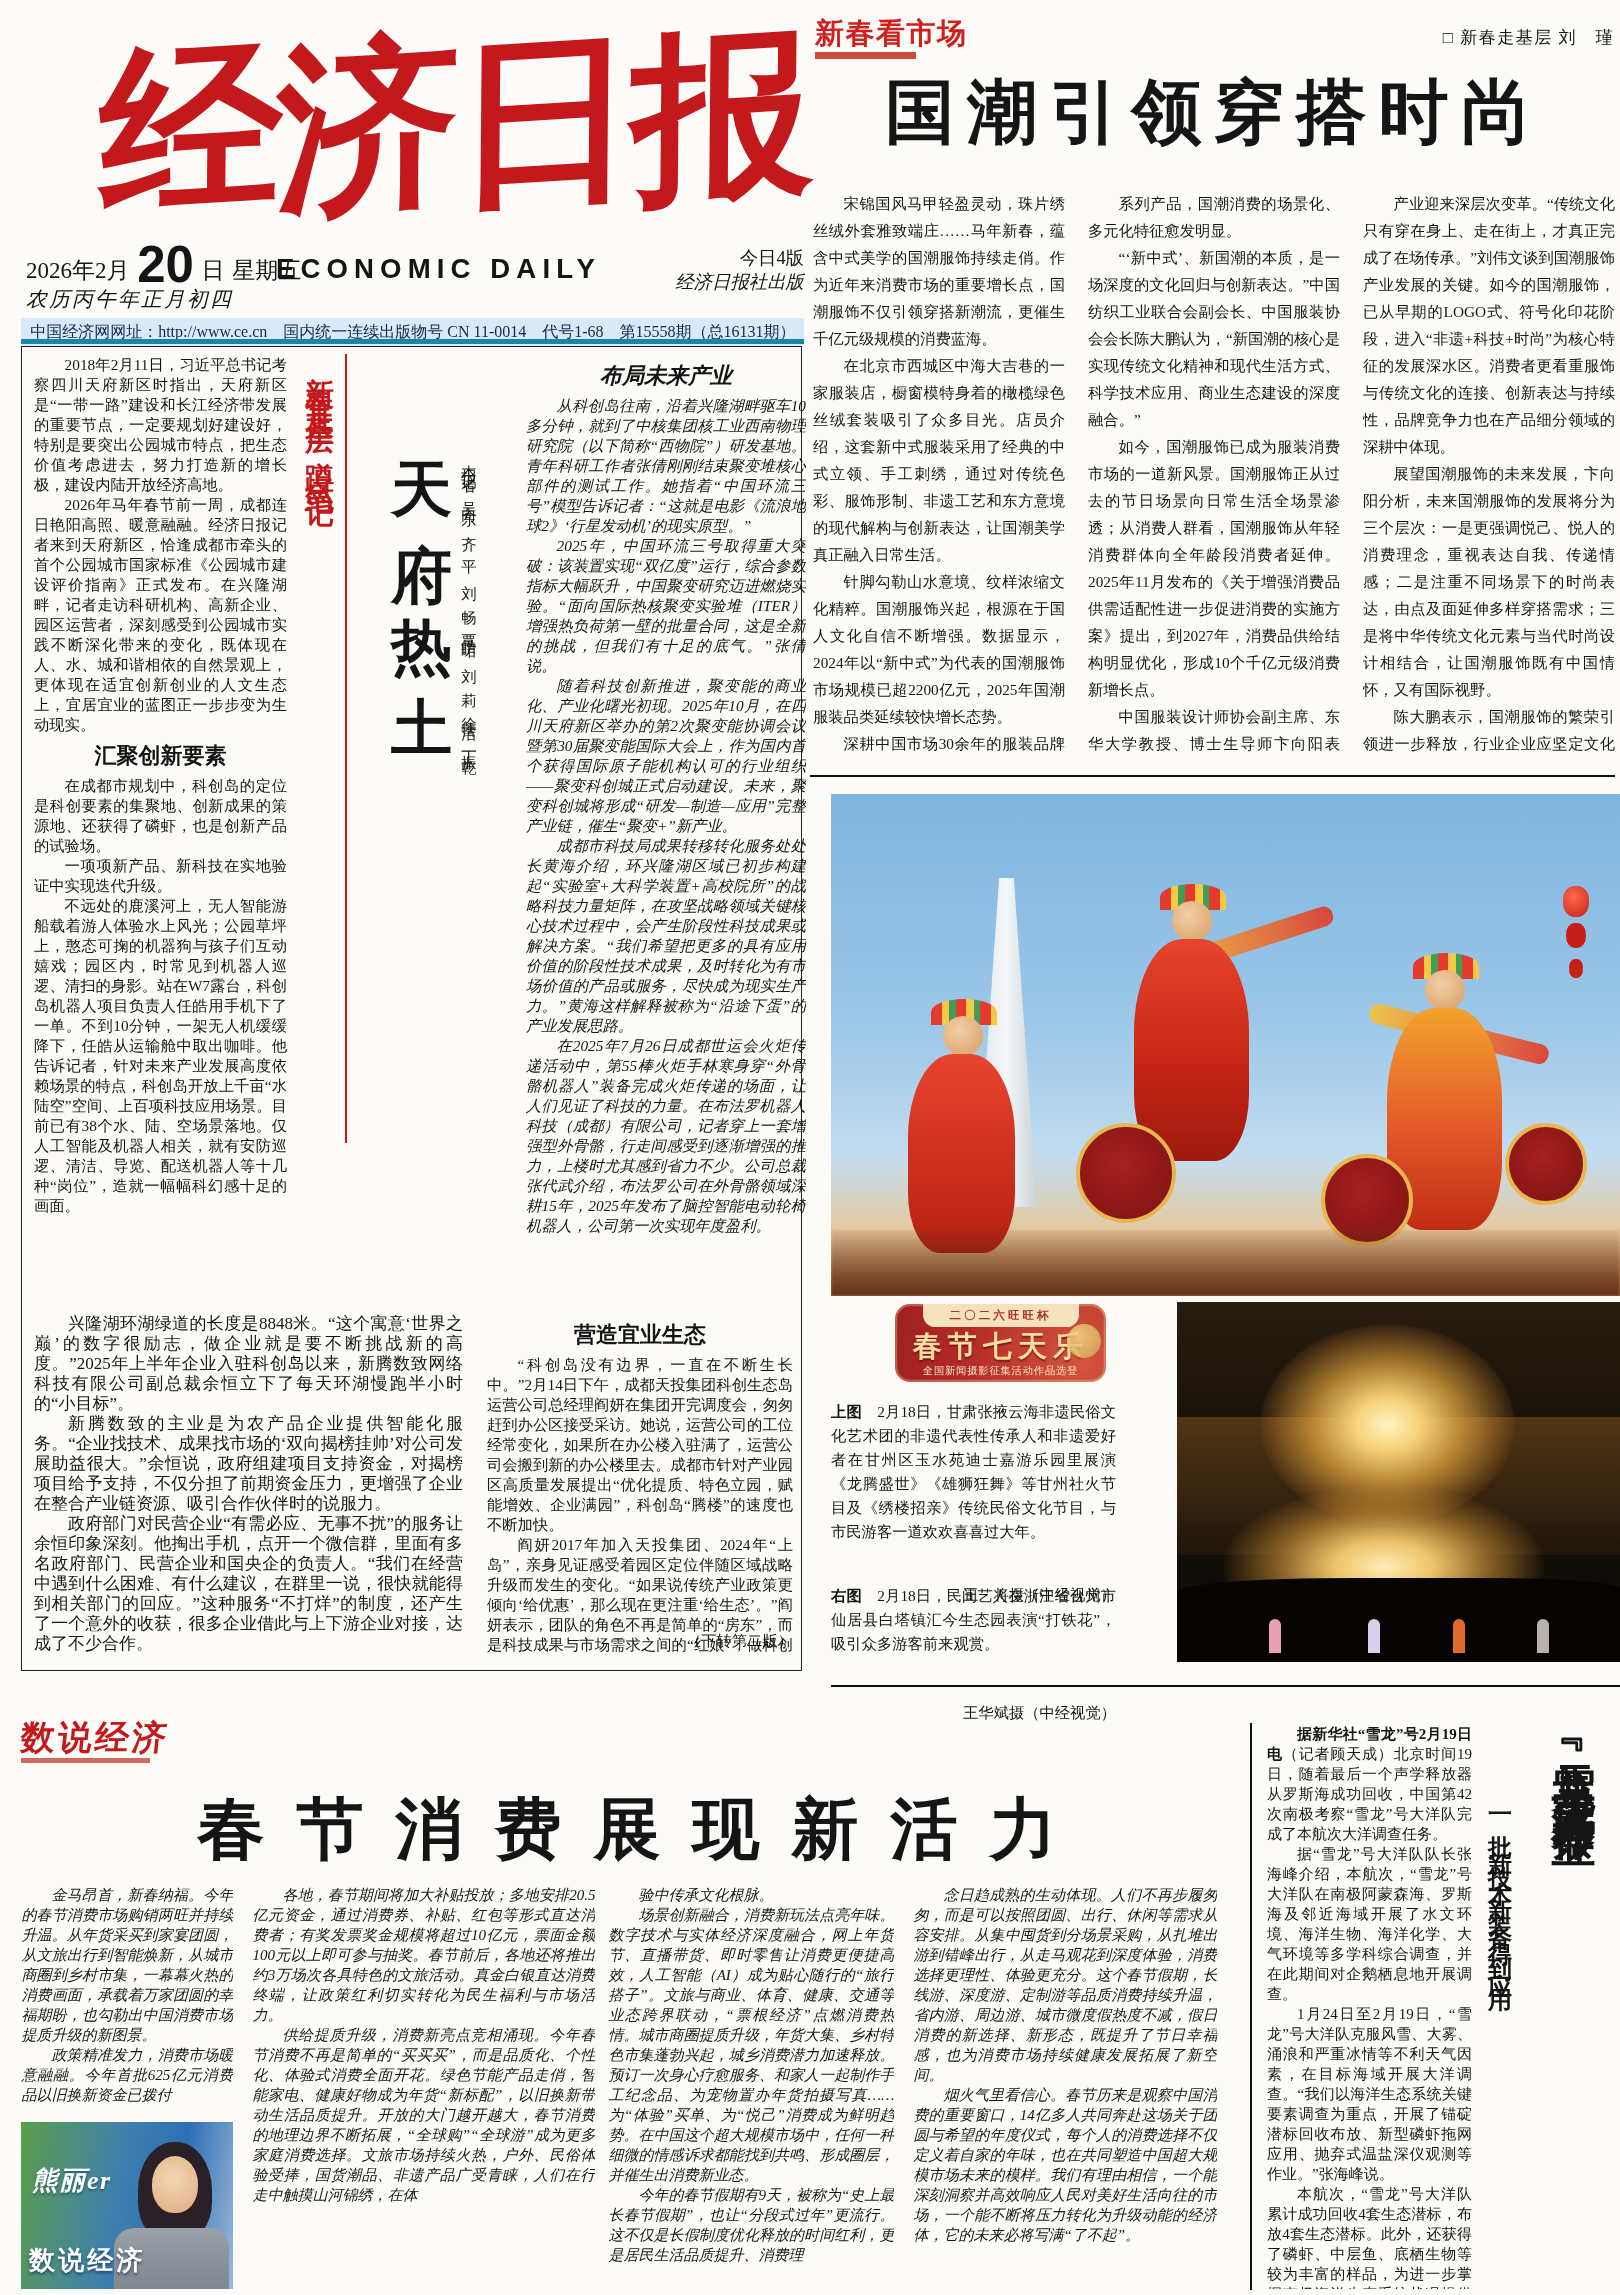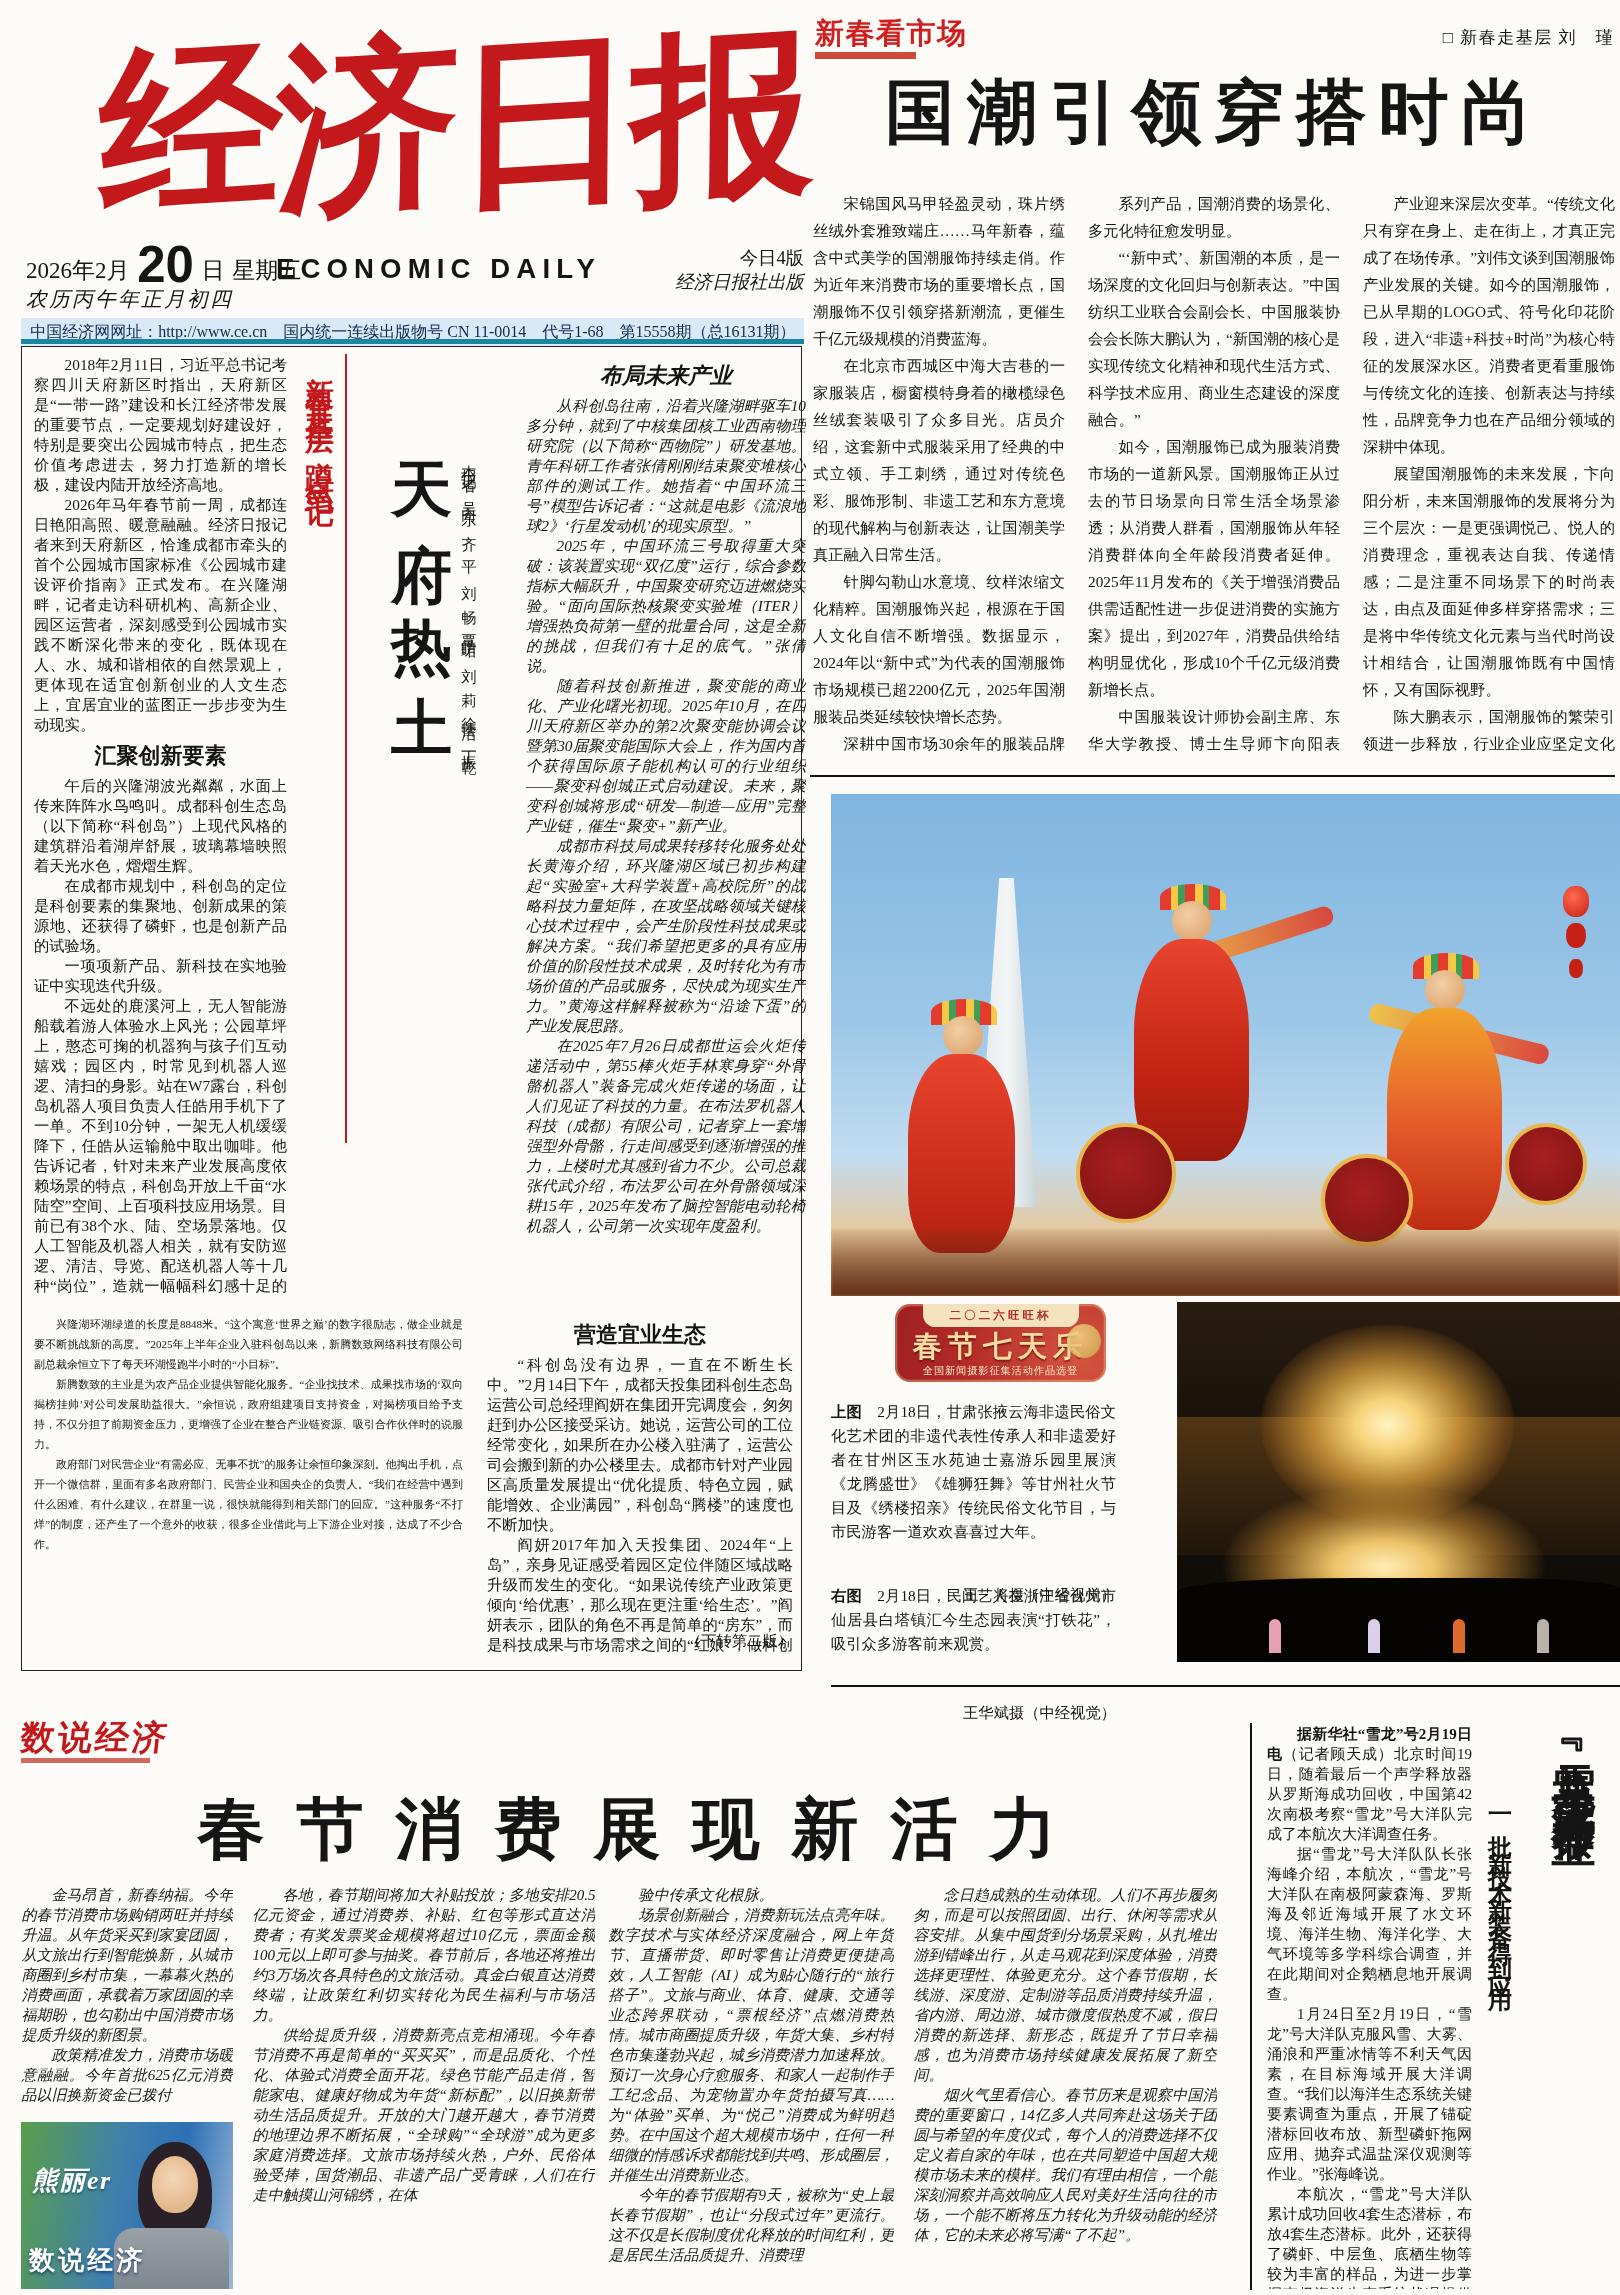--- a/index.html
+++ b/index.html
@@ -43,21 +43,21 @@
   }
   .top-cols{left:813px;top:190px;width:802px;height:573px;display:flex;gap:23px;}
   .top-cols .col{flex:1;overflow:hidden;font-size:15.3px;line-height:27px;text-align:justify;}
   .para{margin:0;text-indent:2em;}
   .rule-h{background:#111;}
   .top-article-rule{left:810px;top:775px;width:805px;height:2.3px;}
   
   .tianfu-box{left:21.4px;top:346px;width:781px;height:1325px;border:1.5px solid #222;box-sizing:border-box;}
   .tf-cola{left:34px;top:355px;width:253px;height:940px;overflow:hidden;font-size:15.3px;line-height:20px;text-align:justify;}
   .tf-colb{left:526px;top:355px;width:280px;height:940px;overflow:hidden;font-size:15.3px;line-height:20px;text-align:justify;font-style:italic;}
-  .tf-colc{left:34px;top:1314px;width:429px;height:343px;overflow:hidden;font-size:11px;line-height:20px;text-align:justify;}
+  .tf-colc{left:34px;top:1314px;width:429px;height:343px;overflow:hidden;font-size:17px;line-height:20px;text-align:justify;}
   .tf-cold{left:487px;top:1314px;width:306px;height:343px;overflow:hidden;font-size:15.3px;line-height:20px;text-align:justify;}
   .subhead{text-align:center;font-weight:bold;font-size:22px;margin:10.7px 0;text-indent:0;font-family:"Liberation Sans",sans-serif;}
   .v-strip{
     left:296px;top:354px;height:789px;width:44px;
     writing-mode:vertical-rl;font-size:29px;font-weight:bold;color:#c3181c;
     letter-spacing:12.3px;border-right:2.3px solid #c3181c;padding-right:4.6px;
     font-family:"Liberation Sans",sans-serif;
   }
   .v-title{
     left:360px;top:413px;height:490px;width:92px;
@@ -192,21 +192,20 @@
       <p class="para">陈大鹏表示，国潮服饰的繁荣引领进一步释放，行业企业应坚定文化自信，加强原创设计与科技赋能，以产品力、品牌力与文化力的持续提升，让国潮服饰在文化传承与产业创新中持续做强做优做大。“这正是国潮服饰带给我们的信心与机遇。”陈大鹏说。</p>
     </div>
 </div>
 <div class="abs rule-h top-article-rule"></div>
 
 <div class="abs tianfu-box"></div>
 <div class="abs tf-cola">
     <p class="para">2018年2月11日，习近平总书记考察四川天府新区时指出，天府新区是“一带一路”建设和长江经济带发展的重要节点，一定要规划好建设好，特别是要突出公园城市特点，把生态价值考虑进去，努力打造新的增长极，建设内陆开放经济高地。</p>
     <p class="para">2026年马年春节前一周，成都连日艳阳高照、暖意融融。经济日报记者来到天府新区，恰逢成都市牵头的首个公园城市国家标准《公园城市建设评价指南》正式发布。在兴隆湖畔，记者走访科研机构、高新企业、园区运营者，深刻感受到公园城市实践不断深化带来的变化，既体现在人、水、城和谐相依的自然景观上，更体现在适宜创新创业的人文生态上，宜居宜业的蓝图正一步步变为生动现实。</p>
     <div class="subhead">汇聚创新要素</div>
-    <p class="para">午后的兴隆湖波光粼粼，水面上传来阵阵水鸟鸣叫。成都科创生态岛（以下简称“科创岛”）上现代风格的建筑群沿着湖岸舒展，玻璃幕墙映照着天光水色，熠熠生辉。</p>
     <p class="para">在成都市规划中，科创岛的定位是科创要素的集聚地、创新成果的策源地、还获得了磷虾，也是创新产品的试验场。</p>
     <p class="para">一项项新产品、新科技在实地验证中实现迭代升级。</p>
     <p class="para">不远处的鹿溪河上，无人智能游船载着游人体验水上风光；公园草坪上，憨态可掬的机器狗与孩子们互动嬉戏；园区内，时常见到机器人巡逻、清扫的身影。站在W7露台，科创岛机器人项目负责人任皓用手机下了一单。不到10分钟，一架无人机缓缓降下，任皓从运输舱中取出咖啡。他告诉记者，针对未来产业发展高度依赖场景的特点，科创岛开放上千亩“水陆空”空间、上百项科技应用场景。目前已有38个水、陆、空场景落地。仅人工智能及机器人相关，就有安防巡逻、清洁、导览、配送机器人等十几种“岗位”，造就一幅幅科幻感十足的画面。</p>
   </div>
 <div class="abs v-strip">新春走基层·蹲点笔记</div>
 <div class="abs v-title">天府热土</div>
 <div class="abs v-reporters">本报记者　吴向东　齐　平　刘　畅　覃皓珺　刘　莉　徐蕾洁　丁振乾</div>
 <div class="abs tf-colb">
     <div class="subhead">布局未来产业</div>
     <p class="para">从科创岛往南，沿着兴隆湖畔驱车10多分钟，就到了中核集团核工业西南物理研究院（以下简称“西物院”）研发基地。青年科研工作者张倩刚刚结束聚变堆核心部件的测试工作。她指着“中国环流三号”模型告诉记者：“这就是电影《流浪地球2》‘行星发动机’的现实原型。”</p>

